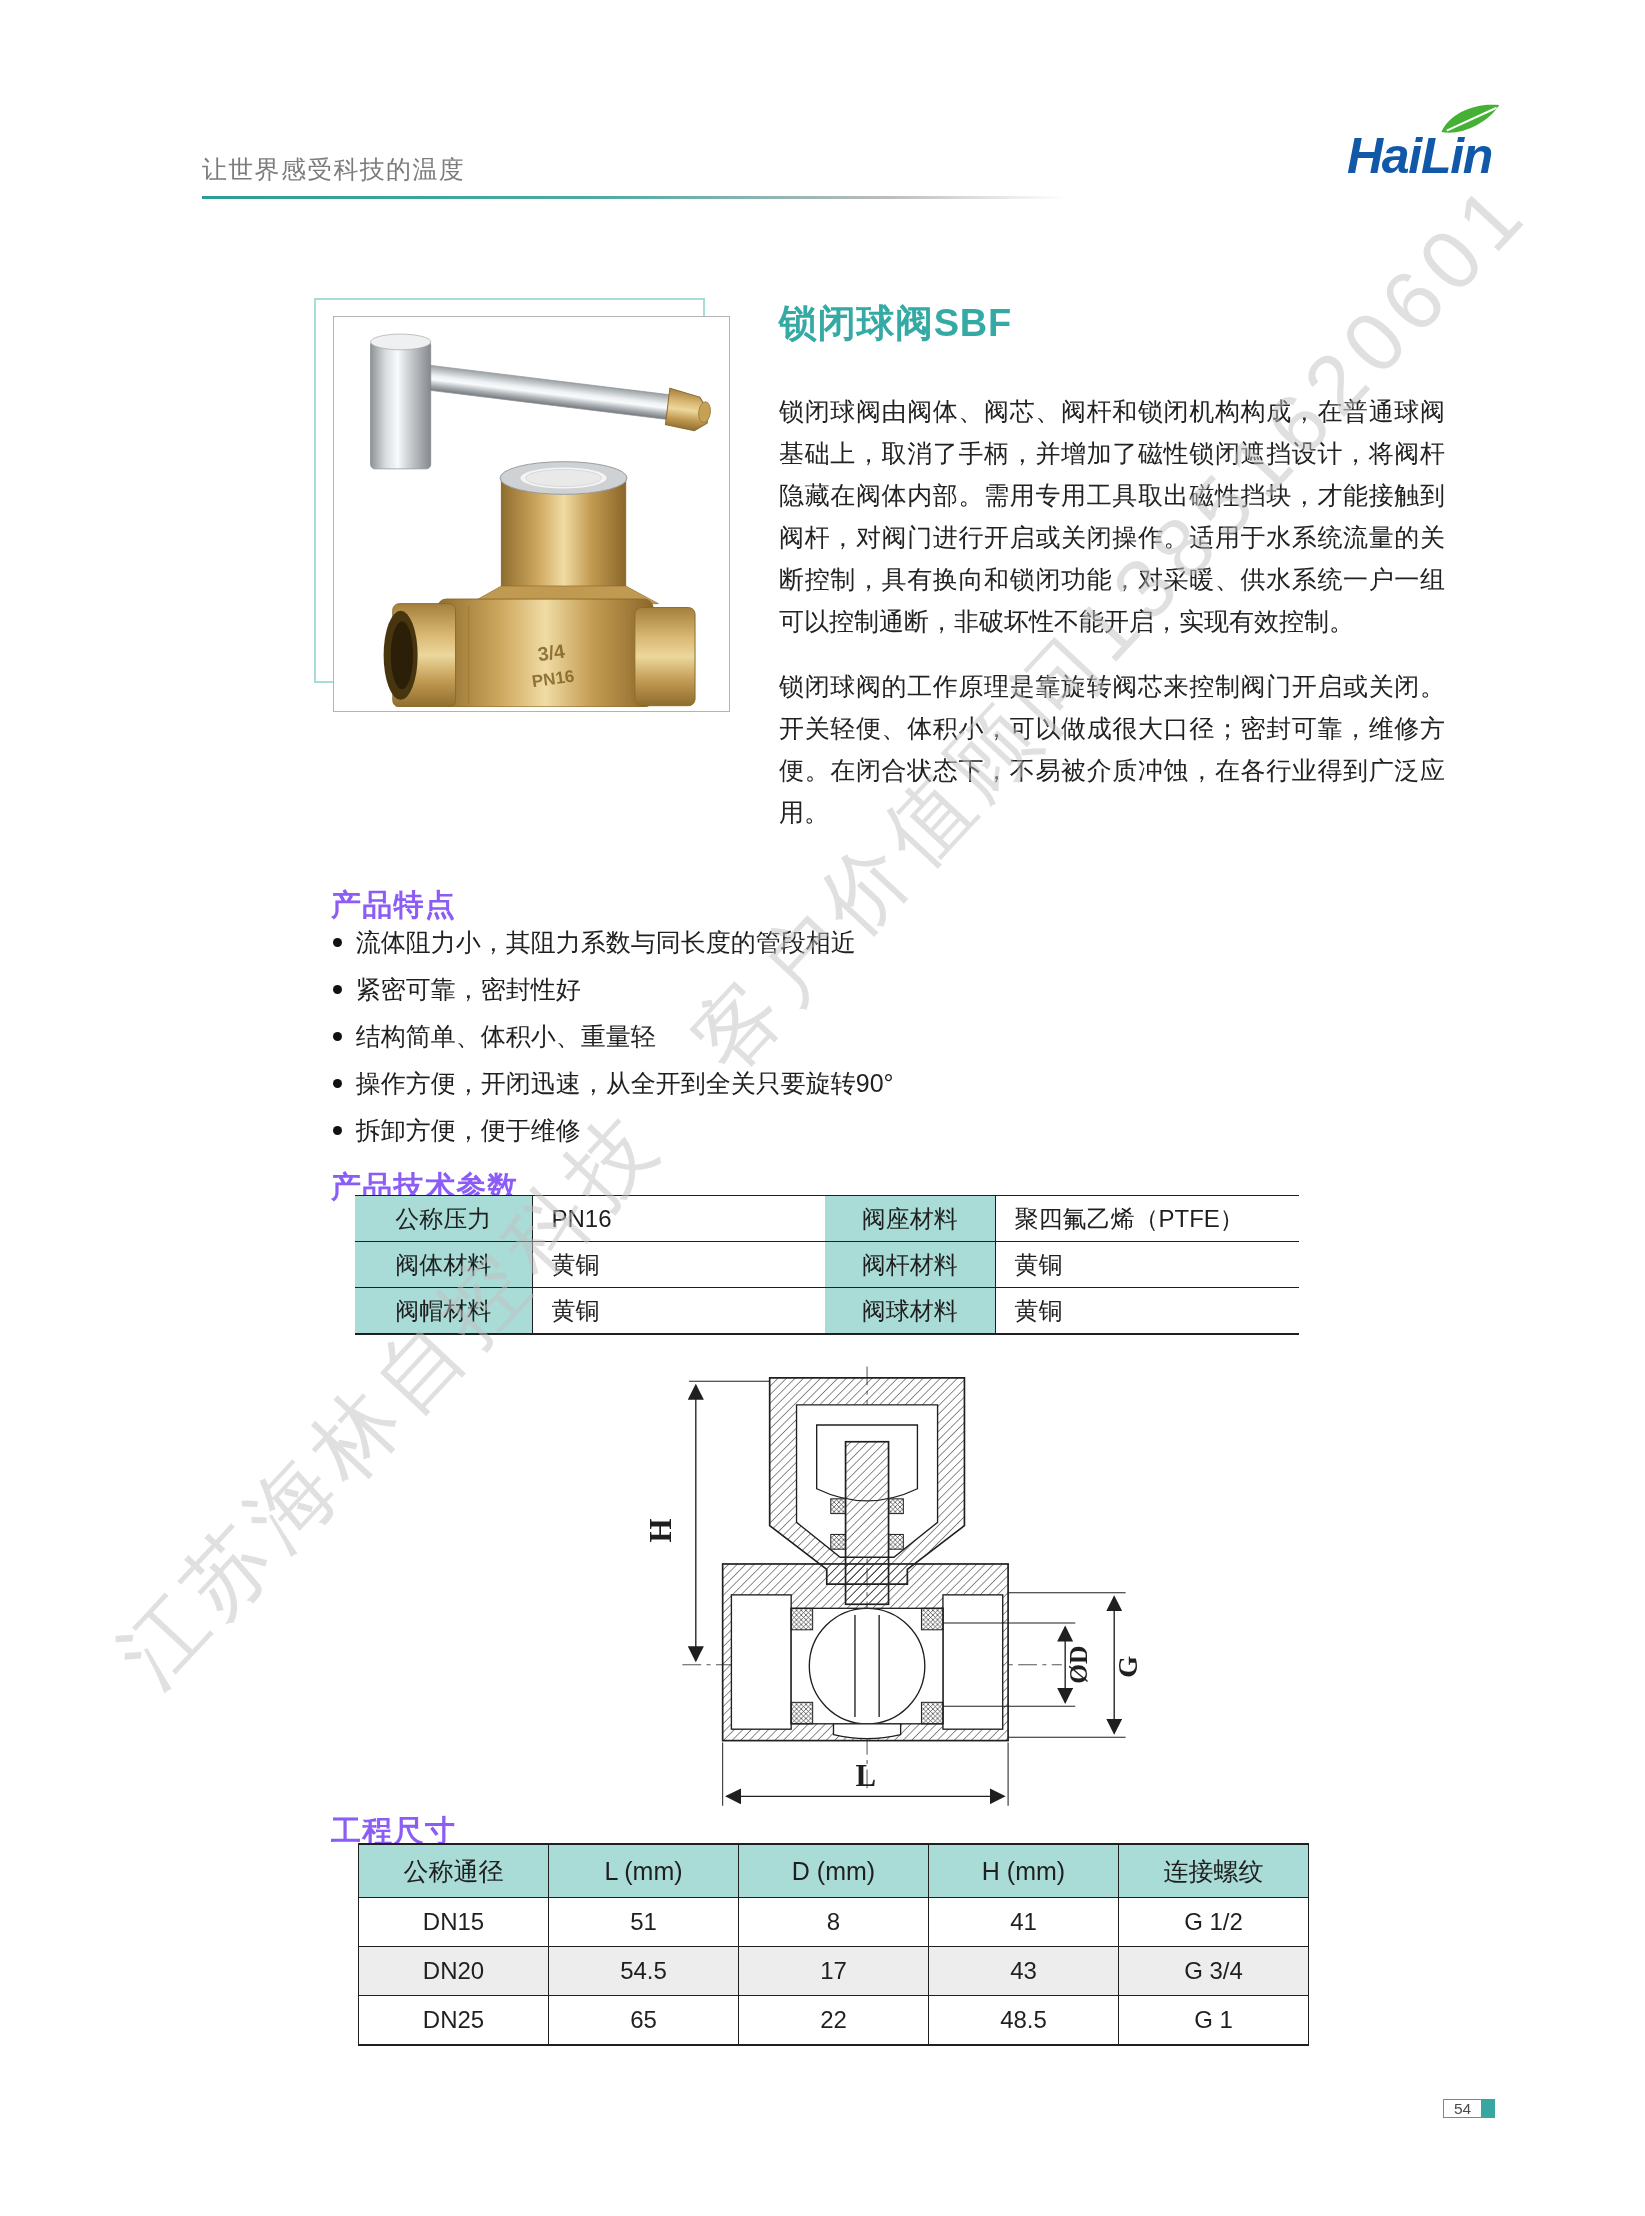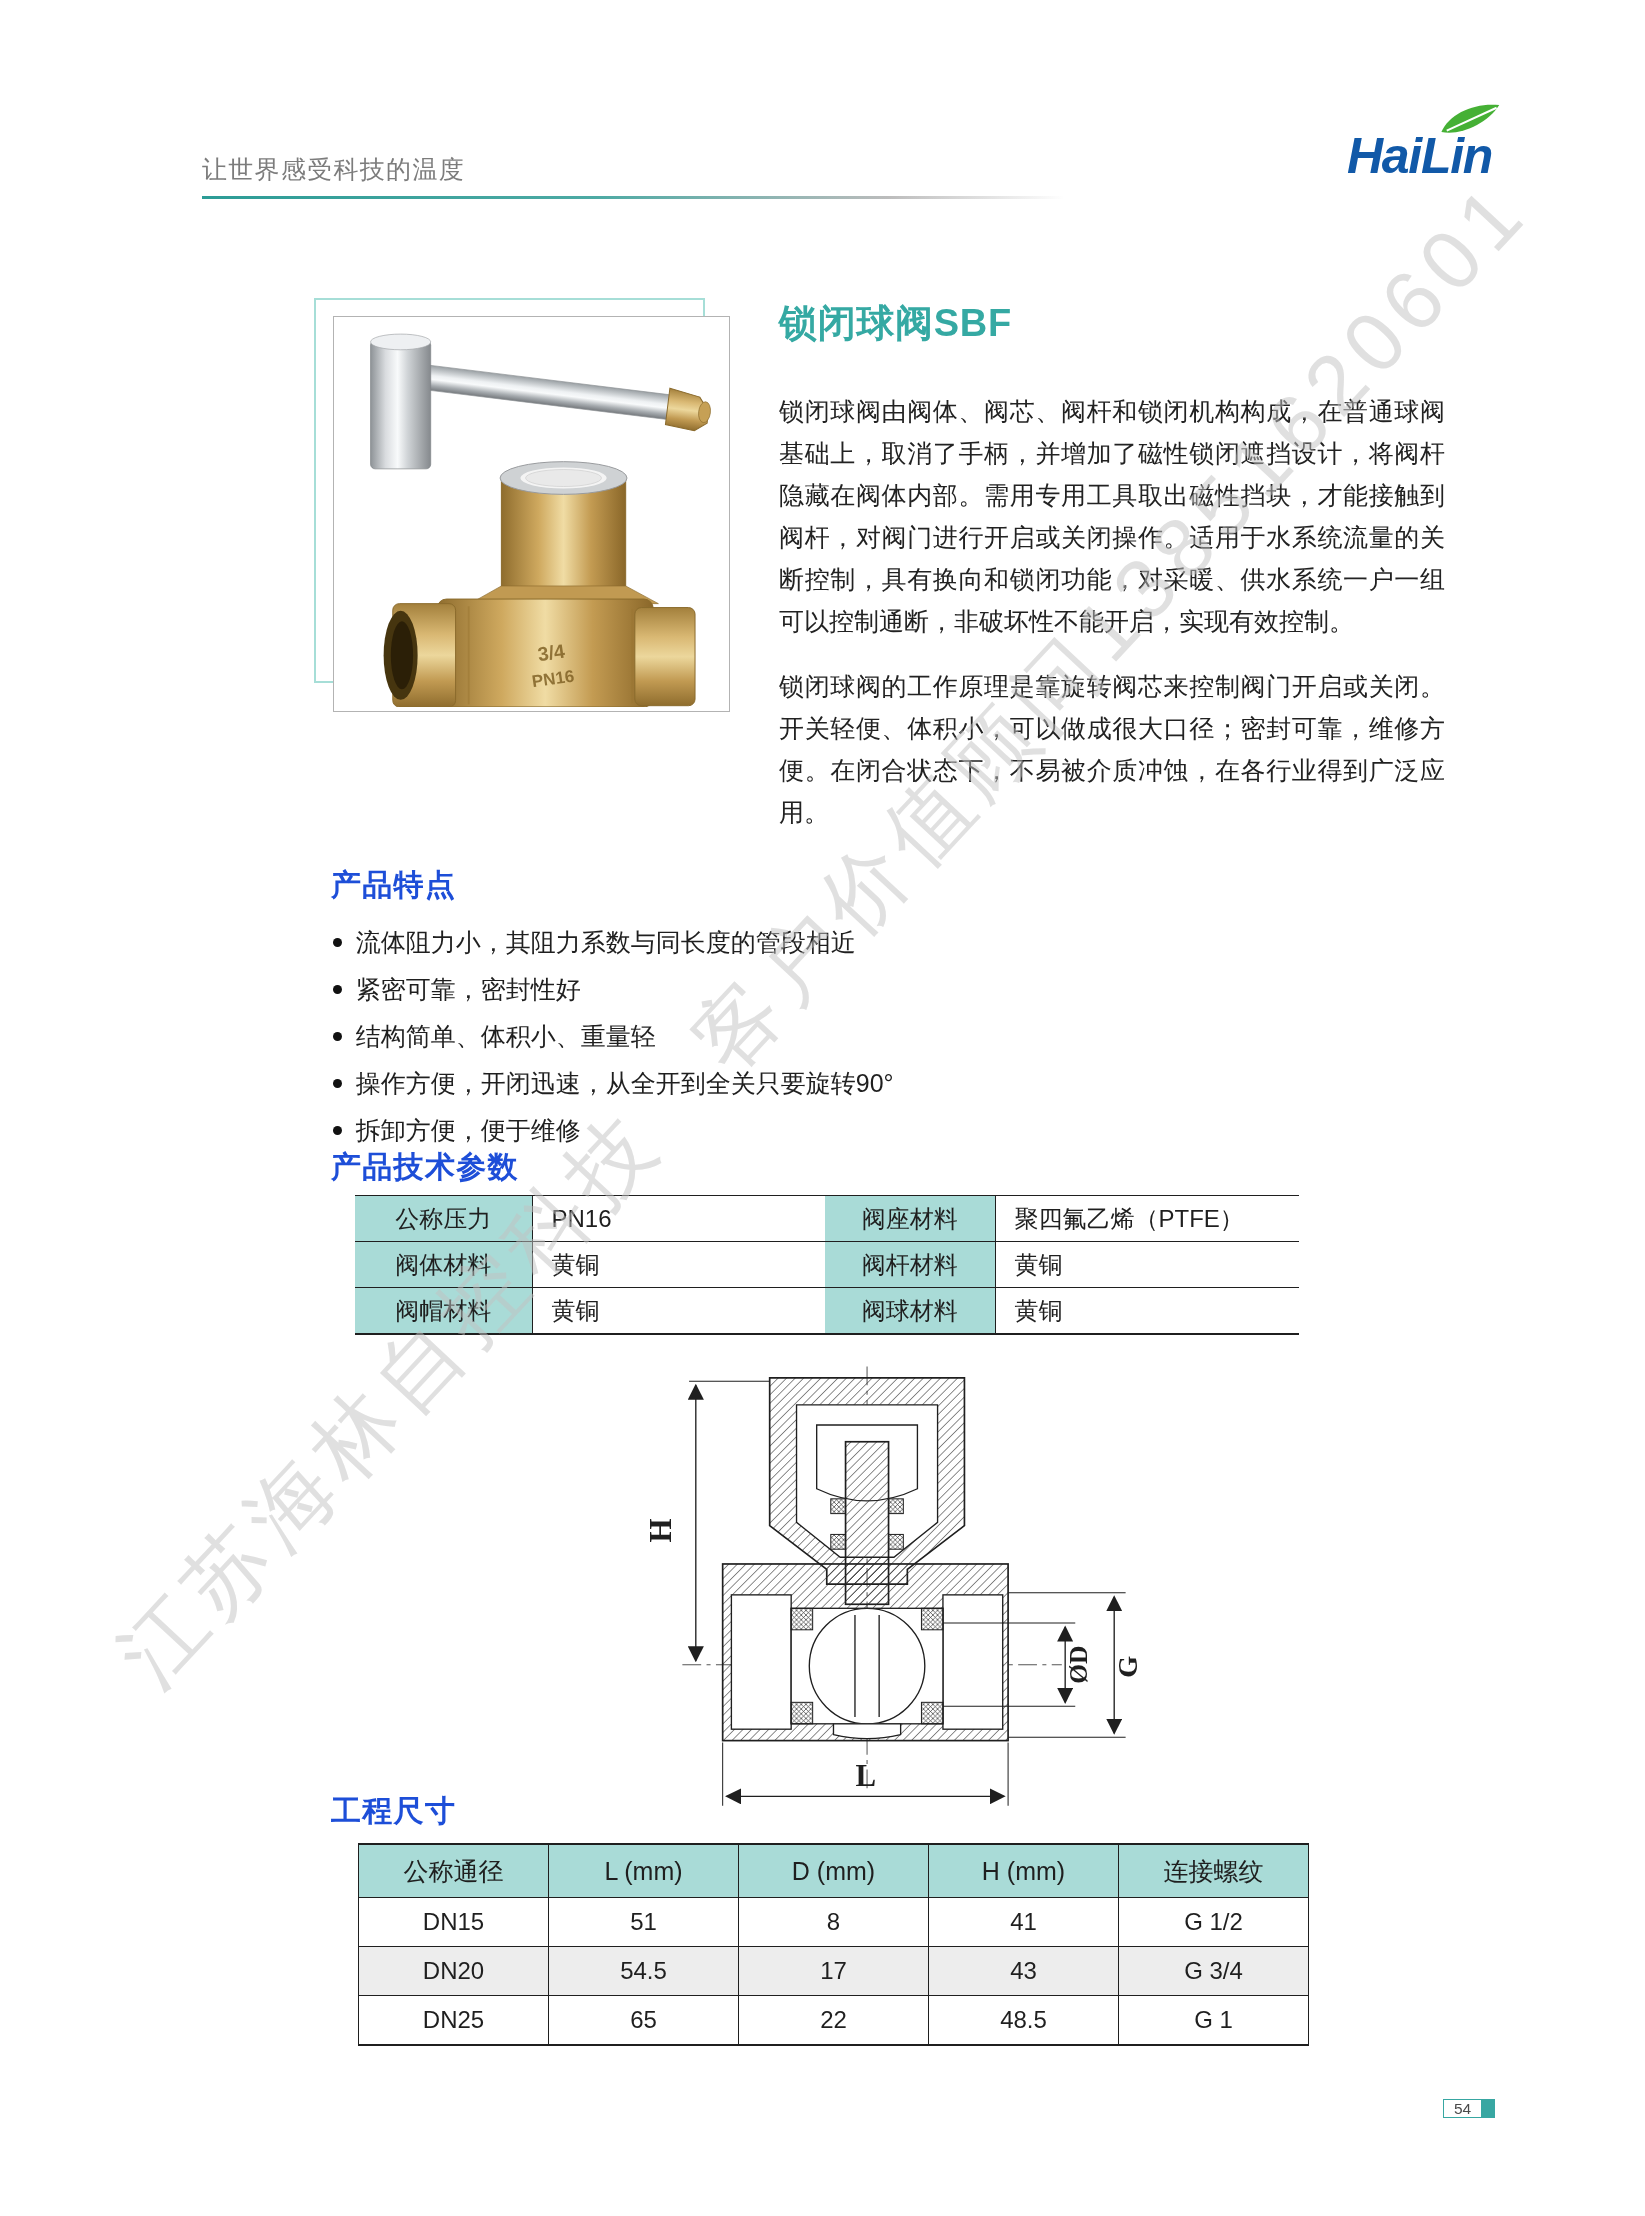--- a/index.html
+++ b/index.html
@@ -19,21 +19,21 @@
   
   .frame-teal{left:314px;top:298px;width:387px;height:381px;border:2px solid #a6ded7;}
   .frame-gray{left:333px;top:316px;width:395px;height:394px;border:1.3px solid #b3b3b3;background:#fff;}
   .photo{left:339px;top:321px;}
   
   .product-title{left:779px;top:298px;font-size:38px;font-weight:800;color:#35a9a3;letter-spacing:0.7px;}
   .para{left:779px;width:666px;font-size:25px;line-height:42px;color:#222;text-align:justify;margin-top:12px;}
   .para1{top:378px;}
   .para2{top:653px;}
   
-  .sec-heading{font-size:30px;font-weight:800;color:#1d4ed8;letter-spacing:1.3px;}
+  .sec-heading{font-size:30px;font-weight:800;color:#8b5cf6;letter-spacing:1.3px;margin-top:20px;}
   .h-features{left:331px;top:865px;}
   .h-params{left:331px;top:1147px;}
   .h-dims{left:331px;top:1791px;}
   
   .features{left:333px;top:919px;}
   .feature-item{display:flex;align-items:center;height:47px;font-size:25px;color:#1f1f1f;}
   .dot{width:9.4px;height:9.4px;border-radius:50%;background:#111;margin-right:13.4px;flex:0 0 auto;}
   
   .params-table{left:355px;top:1195px;border-collapse:collapse;table-layout:fixed;}
   .params-table td{height:43px;font-size:24px;color:#1f1f1f;vertical-align:middle;}

